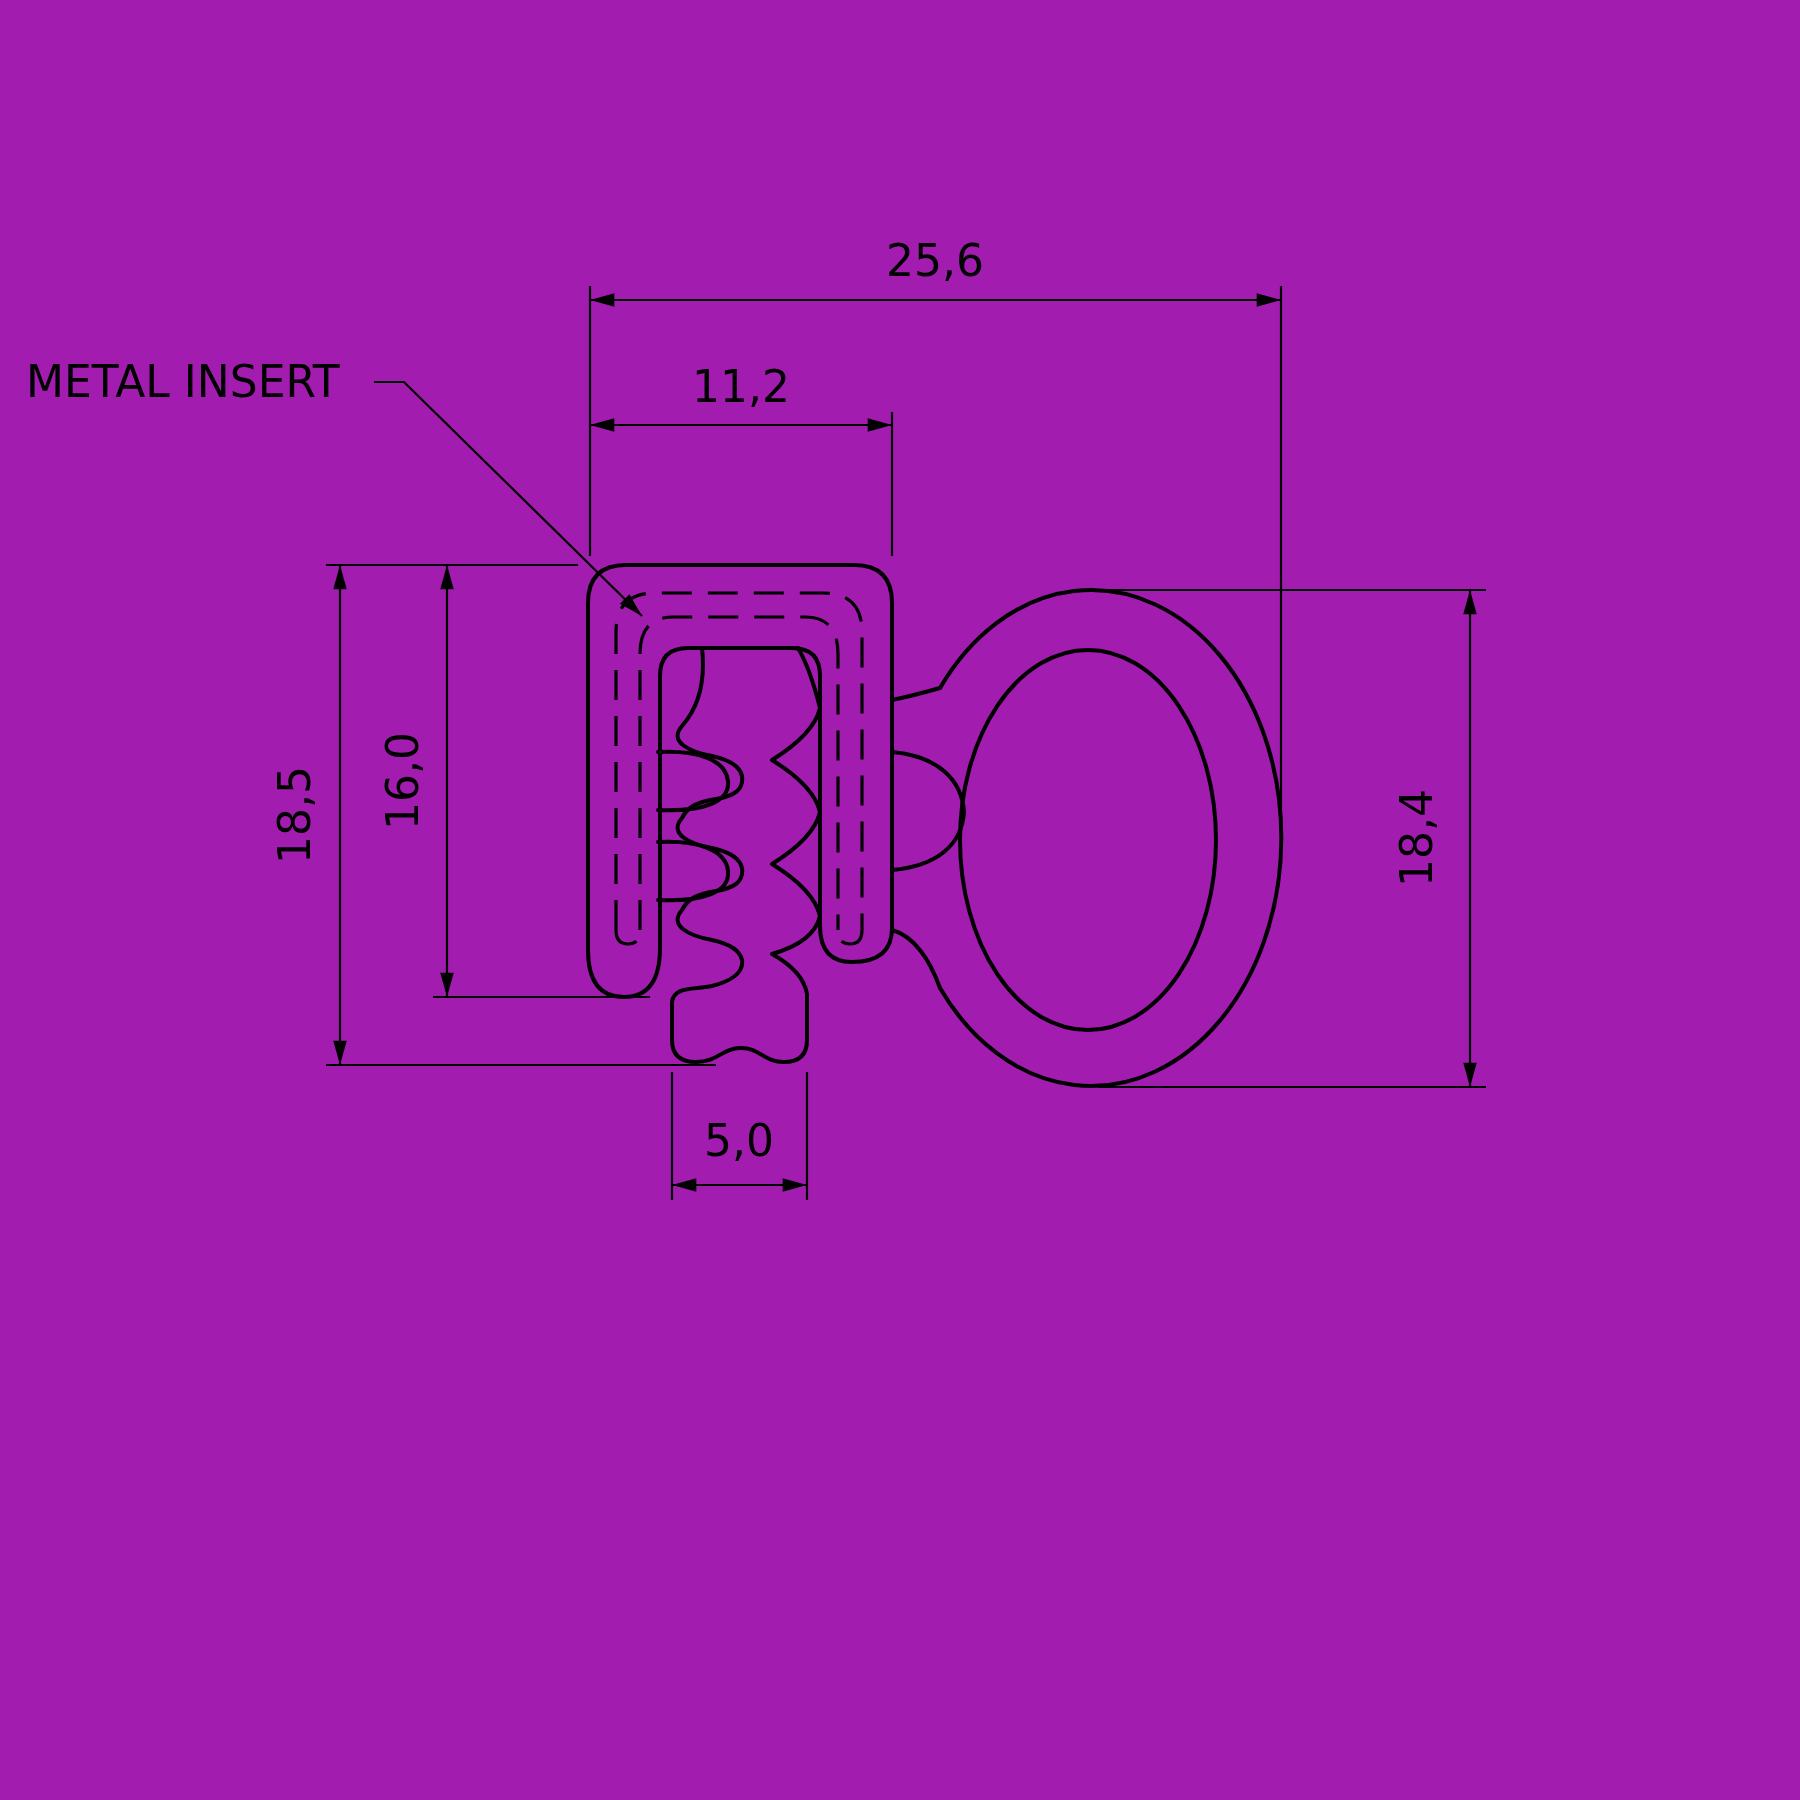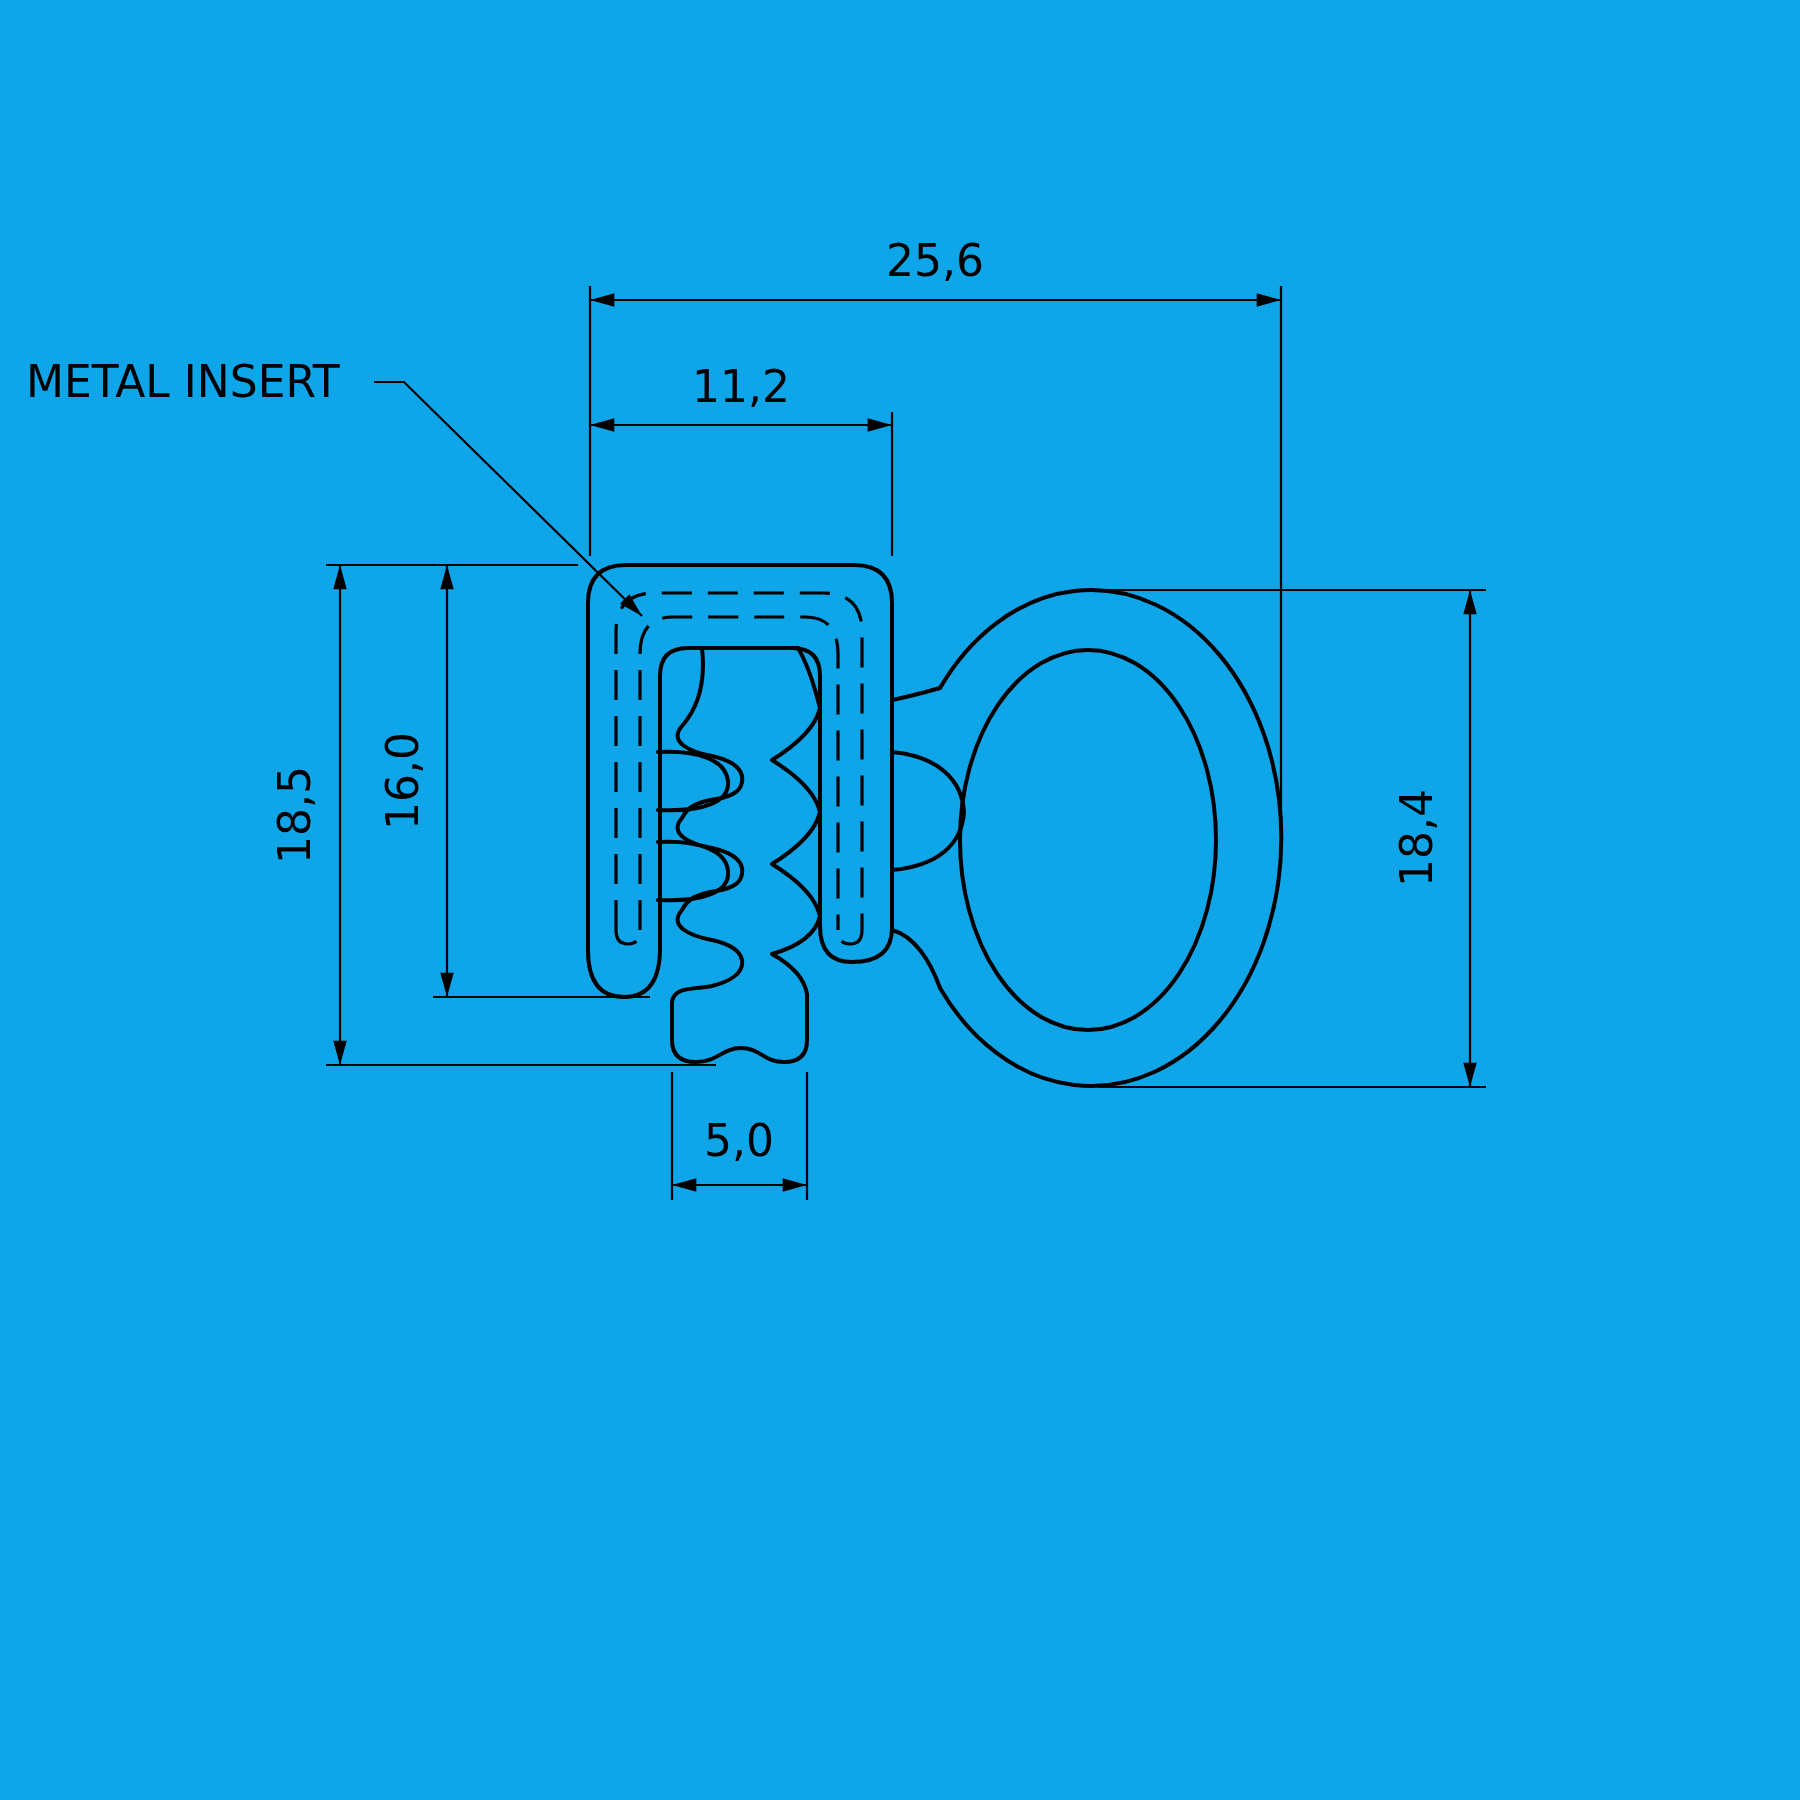--- a/index.html
+++ b/index.html
@@ -4,21 +4,21 @@
 <style>
   html, body {
     margin: 0;
     padding: 0;
     background: #ffffff;
   }
   .page {
     position: relative;
     width: 1800px;
     height: 1800px;
-    background: #0ea5e9;
+    background: #a21caf;
     overflow: hidden;
   }
   svg { display: block; }
   .profile {
     fill: none;
     stroke: #000000;
     stroke-width: 4;
     stroke-linecap: round;
     stroke-linejoin: round;
   }

